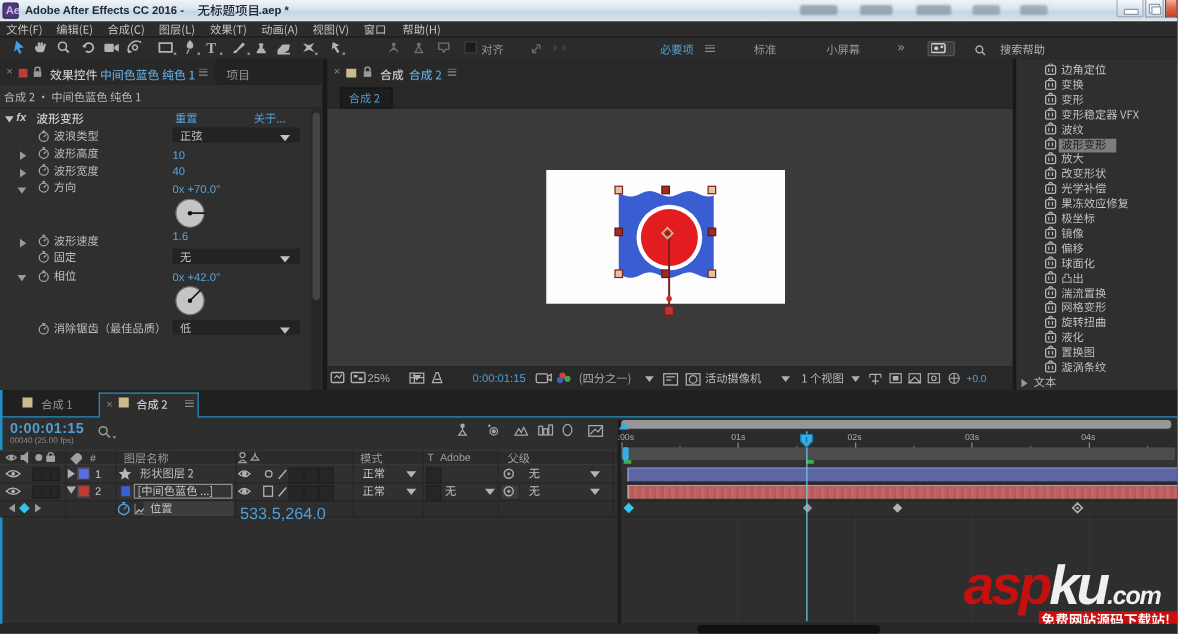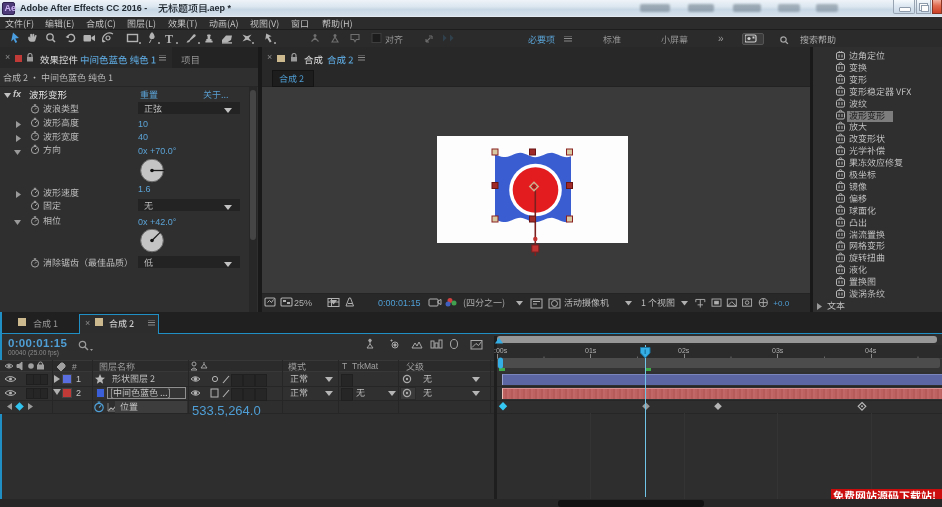--- a/index.html
+++ b/index.html
@@ -635,21 +635,21 @@
 <g transform="translate(263,2)">
           <circle cx="3.5" cy="3.5" r="3.2"></circle>
           <path d="M3.5 0.3 v6.4 M0.3 3.5 h6.4"></path>
         </g>
 </g>
 </svg>
 <svg style="position:absolute;left:288px;top:360.5px;overflow:visible" width="20" height="12">
       <path transform="translate(0 9)" d="M4.25 -3.75L7.38 -3.75L7.38 -3.1L4.25 -3.1L4.25 -3.75M4.25 -4.88L7.38 -4.88L7.38 -4.25L4.25 -4.25L4.25 -4.88M6.59 -7.56L6.59 -6.81L5.2 -6.81L5.2 -7.56L4.56 -7.56L4.56 -6.81L3.24 -6.81L3.24 -6.24L4.56 -6.24L4.56 -5.56L5.2 -5.56L5.2 -6.24L6.59 -6.24L6.59 -5.56L7.24 -5.56L7.24 -6.24L8.5 -6.24L8.5 -6.81L7.24 -6.81L7.24 -7.56L6.59 -7.56M3.62 -5.39L3.62 -2.6L5.45 -2.6C5.42 -2.33 5.38 -2.09 5.32 -1.85L3.06 -1.85L3.06 -1.28L5.12 -1.28C4.78 -0.58 4.13 -0.11 2.81 0.18C2.93 0.32 3.1 0.57 3.17 0.72C4.73 0.34 5.46 -0.31 5.82 -1.26C6.27 -0.27 7.11 0.4 8.28 0.72C8.37 0.55 8.55 0.3 8.69 0.16C7.68 -0.05 6.9 -0.55 6.47 -1.28L8.49 -1.28L8.49 -1.85L5.99 -1.85C6.04 -2.09 6.08 -2.34 6.11 -2.6L8.04 -2.6L8.04 -5.39L3.62 -5.39M1.57 -7.56L1.57 -5.82L0.45 -5.82L0.45 -5.19L1.57 -5.19L1.57 -5.18C1.33 -3.96 0.81 -2.53 0.29 -1.77C0.4 -1.61 0.57 -1.31 0.65 -1.12C0.99 -1.65 1.31 -2.47 1.57 -3.35L1.57 0.71L2.22 0.71L2.22 -3.92C2.47 -3.45 2.74 -2.87 2.86 -2.57L3.29 -3.06C3.14 -3.34 2.46 -4.46 2.22 -4.81L2.22 -5.19L3.15 -5.19L3.15 -5.82L2.22 -5.82L2.22 -7.56L1.57 -7.56Z M15.38 -7.12C15.85 -6.79 16.41 -6.31 16.68 -5.98L17.14 -6.41C16.88 -6.72 16.3 -7.18 15.84 -7.5L15.38 -7.12M14.09 -7.52C14.09 -6.97 14.1 -6.42 14.13 -5.88L9.49 -5.88L9.49 -5.22L14.18 -5.22C14.41 -1.87 15.16 0.74 16.64 0.74C17.33 0.74 17.59 0.28 17.7 -1.3C17.51 -1.37 17.26 -1.52 17.11 -1.67C17.05 -0.47 16.95 0.04 16.7 0.04C15.8 0.04 15.1 -2.17 14.88 -5.22L17.52 -5.22L17.52 -5.88L14.84 -5.88C14.81 -6.41 14.8 -6.96 14.8 -7.52L14.09 -7.52M9.53 -0.22L9.75 0.45C10.9 0.2 12.55 -0.18 14.09 -0.54L14.03 -1.15L12.11 -0.74L12.11 -3.22L13.79 -3.22L13.79 -3.88L9.81 -3.88L9.81 -3.22L11.43 -3.22L11.43 -0.6L9.53 -0.22Z" fill="#a0a0a0"></path>
     </svg>
 <div class="ab" style="left:342px;top:361px;font-size:8.5px;color:#a0a0a0">T</div>
-<div class="ab" style="left:352px;top:361px;font-size:8.5px;color:#a0a0a0">TrkMat</div>
+<div class="ab" style="left:352px;top:361px;font-size:8.5px;color:#a0a0a0">Adobe</div>
 <svg style="position:absolute;left:406px;top:360.5px;overflow:visible" width="20" height="12">
       <path transform="translate(0 9)" d="M2.92 -7.48C2.35 -6.48 1.41 -5.47 0.54 -4.83C0.69 -4.7 0.95 -4.4 1.06 -4.26C1.95 -4.99 2.95 -6.12 3.61 -7.22L2.92 -7.48M5.36 -7.13C6.28 -6.28 7.38 -5.08 7.86 -4.31L8.49 -4.75C7.97 -5.53 6.86 -6.68 5.94 -7.5L5.36 -7.13M2.96 -4.96L2.3 -4.76C2.73 -3.61 3.29 -2.62 4.02 -1.79C3.06 -0.93 1.83 -0.32 0.32 0.09C0.46 0.25 0.67 0.58 0.76 0.75C2.27 0.28 3.52 -0.37 4.52 -1.28C5.49 -0.37 6.7 0.29 8.2 0.67C8.32 0.48 8.52 0.16 8.69 0C7.23 -0.33 6.01 -0.95 5.05 -1.81C5.8 -2.63 6.38 -3.63 6.8 -4.84L6.08 -5.05C5.72 -3.96 5.21 -3.05 4.54 -2.3C3.85 -3.06 3.33 -3.95 2.96 -4.96Z M9.38 -0.5L9.54 0.16C10.39 -0.16 11.52 -0.59 12.58 -1.02L12.45 -1.6C11.32 -1.19 10.14 -0.76 9.38 -0.5M12.6 -6.97L12.6 -6.34L13.61 -6.34C13.5 -3.46 13.18 -1.12 11.96 0.32C12.12 0.41 12.44 0.63 12.55 0.74C13.33 -0.27 13.75 -1.59 13.99 -3.19C14.3 -2.46 14.68 -1.77 15.12 -1.17C14.58 -0.57 13.93 -0.11 13.23 0.22C13.37 0.32 13.61 0.58 13.71 0.74C14.37 0.4 14.99 -0.05 15.53 -0.66C16.03 -0.09 16.6 0.38 17.23 0.7C17.33 0.53 17.54 0.29 17.69 0.16C17.05 -0.14 16.46 -0.6 15.96 -1.17C16.58 -2.01 17.05 -3.07 17.33 -4.37L16.91 -4.54L16.79 -4.52L15.87 -4.52C16.09 -5.26 16.35 -6.2 16.56 -6.97L12.6 -6.97M14.28 -6.34L15.71 -6.34C15.5 -5.5 15.23 -4.55 15 -3.92L16.55 -3.92C16.33 -3.05 15.97 -2.31 15.53 -1.68C14.93 -2.5 14.46 -3.47 14.15 -4.49C14.21 -5.08 14.25 -5.7 14.28 -6.34M9.49 -3.81C9.63 -3.87 9.85 -3.92 11.01 -4.08C10.59 -3.48 10.21 -3.01 10.04 -2.82C9.76 -2.47 9.54 -2.25 9.34 -2.21C9.41 -2.04 9.51 -1.73 9.55 -1.59C9.75 -1.74 10.05 -1.85 12.46 -2.57C12.43 -2.72 12.41 -2.98 12.41 -3.14L10.65 -2.65C11.31 -3.44 11.97 -4.38 12.54 -5.34L11.97 -5.68C11.8 -5.34 11.6 -5 11.39 -4.68L10.21 -4.55C10.75 -5.34 11.29 -6.33 11.71 -7.28L11.09 -7.57C10.7 -6.47 10.02 -5.3 9.81 -4.99C9.6 -4.69 9.45 -4.48 9.28 -4.44C9.36 -4.27 9.46 -3.94 9.49 -3.81Z" fill="#a0a0a0"></path>
     </svg>
 <div class="ab" style="left:0;top:372px;width:494px;height:28px;background:#303030"></div>
 <div class="ab" style="left:0;top:400px;width:494px;height:13px;background:#2e2e2e"></div>
 <div class="hl" style="left:0;top:385.5px;width:494px;background:#262626"></div>
 <div class="hl" style="left:0;top:399.5px;width:494px;background:#262626"></div>
 <div class="hl" style="left:0;top:412.5px;width:942px;background:#262626"></div>
 
 <svg class="ab" style="left:4px;top:374px" width="14" height="10">
@@ -837,20 +837,21 @@
 <div class="vl" style="left:684px;top:413px;height:86px;background:#343434"></div>
 <div class="vl" style="left:777px;top:413px;height:86px;background:#343434"></div>
 <div class="vl" style="left:871px;top:413px;height:86px;background:#343434"></div>
 
 <div class="vl" style="left:645px;top:345px;height:152px;background:#70c4e8"></div>
 <svg class="ab" style="left:640px;top:346.5px" width="11" height="12">
       <path d="M0.5 0.5 h9.5 v5.5 l-4.75 5 -4.75-5z" fill="#35aee6" stroke="#1b78a4" stroke-width="1"></path>
       <path d="M5.2 2.5 v4.5" stroke="#1b78a4" stroke-width="1.3"></path>
     </svg>
 
+<div class="ab" style="left:771px;top:444px;width:171px;height:46px;font-family:'Liberation Sans',sans-serif;font-weight:bold;font-style:italic;font-size:44px;letter-spacing:-2.5px;color:#f0f0f0"><span style="color:#c5100f">asp</span>ku<span style="font-size:20px;letter-spacing:-1px">.com</span></div>
 <div class="ab" style="left:831px;top:489px;width:111px;height:13px;background:#cb0d0d"></div>
 <svg style="position:absolute;left:833px;top:488.5px;overflow:visible" width="105" height="15">
       <path transform="translate(0 11)" d="M3.34 -9.39C2.76 -8.29 1.7 -7 0.23 -6.01C0.54 -5.8 0.97 -5.33 1.17 -5.03L1.51 -5.29L1.51 -2.84L4.29 -2.84C3.75 -1.7 2.68 -0.78 0.42 -0.21C0.7 0.08 1.02 0.57 1.17 0.9C3.95 0.12 5.16 -1.21 5.74 -2.84L5.92 -2.84L5.92 -0.79C5.92 0.4 6.25 0.78 7.57 0.78C7.83 0.78 8.79 0.78 9.06 0.78C10.16 0.78 10.5 0.33 10.65 -1.3C10.29 -1.39 9.72 -1.59 9.45 -1.8C9.4 -0.59 9.33 -0.4 8.94 -0.4C8.71 -0.4 7.95 -0.4 7.78 -0.4C7.36 -0.4 7.29 -0.44 7.29 -0.8L7.29 -2.84L9.76 -2.84L9.76 -6.59L6.78 -6.59C7.16 -7.08 7.55 -7.62 7.81 -8.08L6.89 -8.68L6.68 -8.62L4.48 -8.62L4.77 -9.12L3.34 -9.39M2.92 -6.59C3.2 -6.9 3.48 -7.22 3.73 -7.55L5.92 -7.55C5.71 -7.22 5.46 -6.88 5.2 -6.59L2.92 -6.59M2.84 -5.42L4.85 -5.42C4.81 -4.93 4.75 -4.46 4.66 -4L2.84 -4L2.84 -5.42M6.25 -5.42L8.35 -5.42L8.35 -4L6.05 -4C6.14 -4.47 6.19 -4.94 6.25 -5.42Z M16 -2.38C15.63 -1.14 14.84 -0.49 11.33 -0.15C11.55 0.12 11.8 0.66 11.89 0.97C15.79 0.46 16.86 -0.57 17.31 -2.38L16 -2.38M16.69 -0.4C18.06 -0.04 19.96 0.57 20.9 0.99L21.64 0C20.61 -0.42 18.69 -0.97 17.37 -1.26L16.69 -0.4M14.71 -6.52C14.7 -6.36 14.66 -6.2 14.62 -6.05L13.43 -6.05L13.5 -6.52L14.71 -6.52M15.89 -6.52L17.13 -6.52L17.13 -6.05L15.85 -6.05C15.87 -6.2 15.88 -6.36 15.89 -6.52M12.44 -7.38C12.36 -6.65 12.22 -5.79 12.1 -5.19L14.01 -5.19C13.54 -4.81 12.76 -4.5 11.49 -4.28C11.73 -4.05 12.03 -3.55 12.14 -3.28C12.41 -3.33 12.65 -3.38 12.88 -3.44L12.88 -0.78L14.16 -0.78L14.16 -2.74L18.82 -2.74L18.82 -0.9L20.16 -0.9L20.16 -3.82L13.99 -3.82C14.82 -4.18 15.3 -4.65 15.58 -5.19L17.13 -5.19L17.13 -4.04L18.37 -4.04L18.37 -5.19L20.09 -5.19C20.06 -5.03 20.03 -4.94 20 -4.89C19.94 -4.82 19.87 -4.82 19.77 -4.82C19.65 -4.81 19.43 -4.82 19.16 -4.85C19.27 -4.62 19.37 -4.26 19.38 -4.03C19.81 -4 20.21 -4 20.43 -4.01C20.66 -4.04 20.9 -4.11 21.06 -4.29C21.25 -4.52 21.32 -4.93 21.37 -5.7C21.37 -5.83 21.38 -6.05 21.38 -6.05L18.37 -6.05L18.37 -6.52L20.69 -6.52L20.69 -8.78L18.37 -8.78L18.37 -9.35L17.13 -9.35L17.13 -8.78L15.91 -8.78L15.91 -9.35L14.73 -9.35L14.73 -8.78L12.15 -8.78L12.15 -7.9L14.73 -7.9L14.73 -7.39L12.95 -7.38L12.44 -7.38M15.91 -7.9L17.13 -7.9L17.13 -7.39L15.91 -7.39L15.91 -7.9M18.37 -7.9L19.5 -7.9L19.5 -7.39L18.37 -7.39L18.37 -7.9Z M25.51 -3.75C25.19 -2.77 24.75 -1.91 24.17 -1.26L24.17 -5.37C24.61 -4.87 25.07 -4.31 25.51 -3.75M22.85 -8.73L22.85 0.97L24.17 0.97L24.17 -0.87C24.44 -0.69 24.78 -0.45 24.94 -0.32C25.51 -0.96 25.97 -1.75 26.34 -2.66C26.59 -2.32 26.81 -2.01 26.97 -1.74L27.76 -2.66C27.51 -3.04 27.17 -3.5 26.77 -3.98C27.03 -4.87 27.2 -5.84 27.34 -6.89L26.17 -7.02C26.09 -6.35 25.99 -5.7 25.86 -5.09C25.51 -5.5 25.15 -5.91 24.8 -6.27L24.17 -5.59L24.17 -7.49L30.85 -7.49L30.85 -0.63C30.85 -0.42 30.77 -0.34 30.55 -0.33C30.32 -0.33 29.5 -0.32 28.81 -0.37C29.01 -0.02 29.24 0.59 29.3 0.96C30.36 0.97 31.05 0.93 31.54 0.71C32.01 0.51 32.17 0.13 32.17 -0.6L32.17 -8.73L22.85 -8.73M27.17 -5.49C27.63 -4.98 28.12 -4.4 28.55 -3.81C28.17 -2.62 27.62 -1.63 26.86 -0.92C27.15 -0.77 27.66 -0.4 27.88 -0.22C28.49 -0.86 28.97 -1.67 29.35 -2.62C29.61 -2.2 29.82 -1.8 29.98 -1.46L30.84 -2.3C30.61 -2.79 30.25 -3.39 29.81 -3.99C30.05 -4.87 30.23 -5.84 30.36 -6.88L29.18 -7C29.12 -6.36 29.02 -5.75 28.9 -5.17C28.6 -5.54 28.28 -5.9 27.96 -6.21L27.17 -5.49Z M33.89 -5.62C34.1 -4.47 34.3 -2.95 34.33 -1.95L35.41 -2.17C35.34 -3.18 35.15 -4.64 34.91 -5.81L33.89 -5.62M34.76 -8.98C35.01 -8.49 35.28 -7.86 35.41 -7.41L33.53 -7.41L33.53 -6.2L37.95 -6.2L37.95 -7.41L35.73 -7.41L36.62 -7.71C36.49 -8.14 36.2 -8.8 35.9 -9.29L34.76 -8.98M36.34 -5.9C36.24 -4.62 35.99 -2.87 35.72 -1.77C34.86 -1.58 34.06 -1.42 33.44 -1.31L33.73 -0.01C34.89 -0.29 36.42 -0.64 37.84 -0.98L37.71 -2.2L36.81 -2C37.08 -3.06 37.36 -4.49 37.56 -5.7L36.34 -5.9M38.03 -4.17L38.03 0.97L39.31 0.97L39.31 0.45L41.92 0.45L41.92 0.92L43.27 0.92L43.27 -4.17L41.09 -4.17L41.09 -6.07L43.65 -6.07L43.65 -7.33L41.09 -7.33L41.09 -9.35L39.73 -9.35L39.73 -4.17L38.03 -4.17M39.31 -0.77L39.31 -2.94L41.92 -2.94L41.92 -0.77L39.31 -0.77Z M50.47 -4.21L53.01 -4.21L53.01 -3.6L50.47 -3.6L50.47 -4.21M50.47 -5.7L53.01 -5.7L53.01 -5.1L50.47 -5.1L50.47 -5.7M49.49 -2.22C49.21 -1.53 48.77 -0.76 48.34 -0.24C48.64 -0.09 49.14 0.2 49.38 0.4C49.8 -0.18 50.31 -1.1 50.66 -1.88L49.49 -2.22M52.61 -1.9C52.97 -1.2 53.41 -0.27 53.6 0.3L54.82 -0.23C54.59 -0.77 54.12 -1.68 53.76 -2.34L52.61 -1.9M44.83 -8.32C45.4 -7.96 46.23 -7.46 46.63 -7.14L47.43 -8.18C47 -8.48 46.15 -8.95 45.59 -9.26L44.83 -8.32M44.31 -5.35C44.88 -5.02 45.7 -4.52 46.1 -4.21L46.89 -5.28C46.45 -5.57 45.62 -6.01 45.06 -6.29L44.31 -5.35M44.44 0.13L45.65 0.85C46.13 -0.24 46.65 -1.52 47.07 -2.71L45.99 -3.42C45.52 -2.13 44.89 -0.73 44.44 0.13M49.3 -6.64L49.3 -2.65L51.05 -2.65L51.05 -0.3C51.05 -0.18 51.01 -0.14 50.88 -0.14C50.75 -0.14 50.3 -0.14 49.92 -0.15C50.06 0.16 50.2 0.64 50.25 0.98C50.94 0.99 51.45 0.97 51.83 0.79C52.22 0.62 52.3 0.3 52.3 -0.26L52.3 -2.65L54.23 -2.65L54.23 -6.64L52.12 -6.64L52.55 -7.37L51.3 -7.59L54.55 -7.59L54.55 -8.77L47.63 -8.77L47.63 -5.72C47.63 -3.94 47.53 -1.42 46.29 0.29C46.61 0.43 47.17 0.78 47.4 0.99C48.72 -0.85 48.92 -3.76 48.92 -5.72L48.92 -7.59L51.05 -7.59C51 -7.3 50.89 -6.96 50.78 -6.64L49.3 -6.64Z M59.61 -2.4L59.61 -1.23L63.54 -1.23L63.54 -2.4L59.61 -2.4M60.36 -7.17C60.28 -5.97 60.12 -4.42 59.96 -3.46L60.31 -3.46L64.11 -3.45C63.94 -1.44 63.73 -0.57 63.49 -0.34C63.38 -0.22 63.27 -0.2 63.1 -0.2C62.89 -0.2 62.46 -0.2 62.01 -0.24C62.19 0.08 62.34 0.58 62.36 0.93C62.89 0.96 63.37 0.95 63.68 0.91C64.04 0.87 64.3 0.76 64.56 0.46C64.94 0.04 65.19 -1.14 65.41 -4.06C65.43 -4.21 65.45 -4.58 65.45 -4.58L64.23 -4.58C64.39 -5.95 64.56 -7.51 64.64 -8.74L63.71 -8.83L63.5 -8.78L59.83 -8.78L59.83 -7.59L63.28 -7.59C63.21 -6.69 63.1 -5.58 62.98 -4.58L61.34 -4.58C61.44 -5.38 61.52 -6.3 61.59 -7.09L60.36 -7.17M55.47 -8.85L55.47 -7.67L56.65 -7.67C56.38 -6.2 55.92 -4.85 55.23 -3.94C55.41 -3.55 55.65 -2.72 55.69 -2.38C55.85 -2.56 56 -2.77 56.14 -2.99L56.14 0.46L57.26 0.46L57.26 -0.36L59.2 -0.36L59.2 -5.43L57.29 -5.43C57.53 -6.15 57.73 -6.91 57.88 -7.67L59.44 -7.67L59.44 -8.85L55.47 -8.85M57.26 -4.28L58.07 -4.28L58.07 -1.51L57.26 -1.51L57.26 -4.28Z M66.57 -8.54L66.57 -7.2L70.56 -7.2L70.56 0.96L71.98 0.96L71.98 -4.3C73.11 -3.66 74.36 -2.86 75 -2.28L75.98 -3.49C75.13 -4.18 73.41 -5.14 72.22 -5.73L71.98 -5.46L71.98 -7.2L76.44 -7.2L76.44 -8.54L66.57 -8.54Z M85.1 -8.63C85.55 -8.16 86.1 -7.5 86.33 -7.06L87.35 -7.73C87.1 -8.16 86.52 -8.8 86.05 -9.24L85.1 -8.63M77.61 -1.21L77.72 -0.03L80.38 -0.26L80.38 0.95L81.6 0.95L81.6 -0.37L83.3 -0.54L83.31 -1.59L81.6 -1.47L81.6 -2.09L83.13 -2.09L83.14 -3.18L81.6 -3.18L81.6 -3.83L80.38 -3.83L80.38 -3.18L79.34 -3.18C79.53 -3.45 79.73 -3.75 79.92 -4.07L83.27 -4.07L83.27 -5.09L80.48 -5.09L80.76 -5.71L79.94 -5.93L83.6 -5.93C83.7 -4.25 83.88 -2.71 84.2 -1.53C83.71 -0.86 83.14 -0.3 82.49 0.15C82.8 0.38 83.18 0.78 83.37 1.07C83.86 0.69 84.3 0.25 84.71 -0.22C85.08 0.47 85.58 0.88 86.22 0.88C87.13 0.88 87.5 0.43 87.69 -1.29C87.38 -1.41 86.95 -1.69 86.7 -1.98C86.65 -0.82 86.54 -0.37 86.33 -0.37C86.03 -0.37 85.77 -0.74 85.56 -1.36C86.25 -2.46 86.79 -3.73 87.19 -5.13L86.02 -5.44C85.8 -4.61 85.5 -3.82 85.15 -3.09C85.02 -3.92 84.92 -4.88 84.86 -5.93L87.53 -5.93L87.53 -6.95L84.82 -6.95C84.8 -7.72 84.8 -8.51 84.82 -9.33L83.51 -9.33C83.51 -8.53 83.52 -7.72 83.56 -6.95L81.16 -6.95L81.16 -7.59L82.97 -7.59L82.97 -8.6L81.16 -8.6L81.16 -9.34L79.9 -9.34L79.9 -8.6L78.06 -8.6L78.06 -7.59L79.9 -7.59L79.9 -6.95L77.51 -6.95L77.51 -5.93L79.43 -5.93C79.34 -5.64 79.23 -5.36 79.11 -5.09L77.66 -5.09L77.66 -4.07L78.61 -4.07C78.48 -3.86 78.39 -3.71 78.32 -3.62C78.13 -3.32 77.96 -3.12 77.75 -3.08C77.9 -2.76 78.09 -2.17 78.16 -1.92C78.25 -2.02 78.65 -2.09 79.07 -2.09L80.38 -2.09L80.38 -1.39L77.61 -1.21Z M88.89 -5.62C89.1 -4.47 89.3 -2.95 89.33 -1.95L90.41 -2.17C90.34 -3.18 90.14 -4.64 89.91 -5.81L88.89 -5.62M89.76 -8.98C90.01 -8.49 90.28 -7.86 90.41 -7.41L88.53 -7.41L88.53 -6.2L92.95 -6.2L92.95 -7.41L90.73 -7.41L91.62 -7.71C91.49 -8.14 91.2 -8.8 90.9 -9.29L89.76 -8.98M91.34 -5.9C91.25 -4.62 90.99 -2.87 90.72 -1.77C89.86 -1.58 89.06 -1.42 88.44 -1.31L88.73 -0.01C89.89 -0.29 91.42 -0.64 92.84 -0.98L92.71 -2.2L91.81 -2C92.08 -3.06 92.36 -4.49 92.56 -5.7L91.34 -5.9M93.03 -4.17L93.03 0.97L94.31 0.97L94.31 0.45L96.92 0.45L96.92 0.92L98.27 0.92L98.27 -4.17L96.08 -4.17L96.08 -6.07L98.65 -6.07L98.65 -7.33L96.08 -7.33L96.08 -9.35L94.73 -9.35L94.73 -4.17L93.03 -4.17M94.31 -0.77L94.31 -2.94L96.92 -2.94L96.92 -0.77L94.31 -0.77Z M100.51 -2.77L101.56 -2.77L101.79 -6.83L101.85 -8.37L100.22 -8.37L100.28 -6.83L100.51 -2.77M101.03 0.15C101.62 0.15 102.04 -0.31 102.04 -0.9C102.04 -1.51 101.62 -1.96 101.03 -1.96C100.46 -1.96 100.03 -1.51 100.03 -0.9C100.03 -0.31 100.46 0.15 101.03 0.15Z" fill="#ffffff"></path>
     </svg>
 
 <div class="ab" style="left:0;top:499px;width:942px;height:8px;background:#272727"></div>
 <div class="ab" style="left:558px;top:500px;width:146px;height:7px;background:#121212;border-radius:3px"></div>
 
 </div>
 </body></html>

